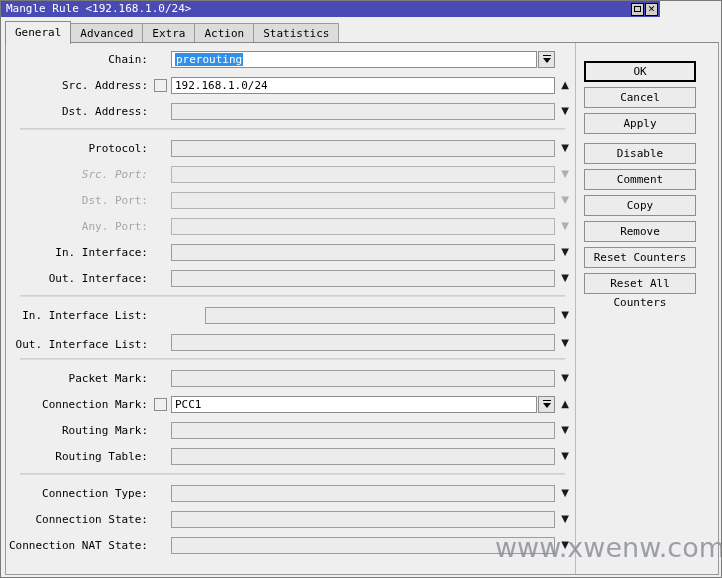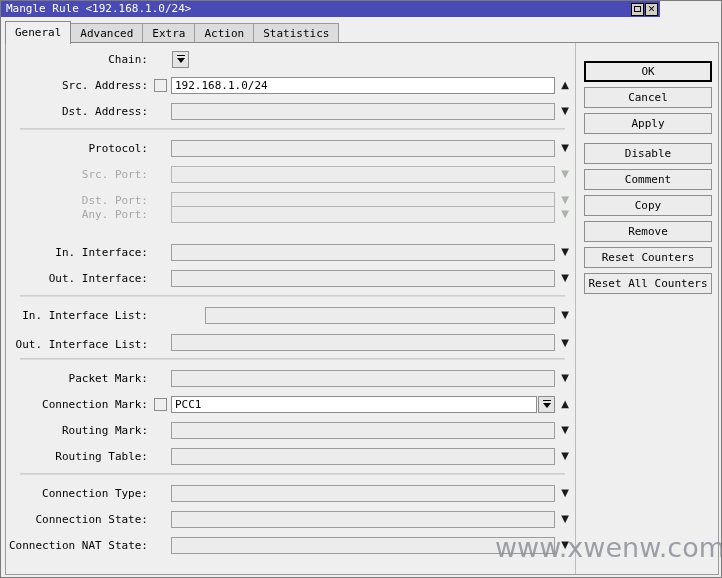--- a/index.html
+++ b/index.html
@@ -251,21 +251,21 @@
 
   
   .btnpanel {
     position: absolute;
     left: 578px;
     top: 18px;
     width: 130px;
   }
   .btn {
     display: block;
-    width: 128px;
+    width: 112px;
     height: 21px;
     margin-bottom: 5px;
     background: #ececec;
     border: 1px solid #8e8e8e;
     box-sizing: border-box;
     font-family: "DejaVu Sans Mono", monospace;
     font-size: 11px;
     color: #000;
     line-height: 19px;
     text-align: center;
@@ -342,20 +342,23 @@
     <div class="vsep"></div>
     <div class="form" id="form-rows">
         <div class="hsep" style="top: 85px;"></div>
         <div class="hsep" style="top: 252px;"></div>
         <div class="hsep" style="top: 315px;"></div>
         <div class="hsep" style="top: 430px;"></div>
         <div class="row" style="top: 6px;">
           <div class="lbl">Chain:</div>
           <div class="fieldwrap">
             <div style="width: 17px; flex: 0 0 auto;"></div>
+            <div class="field editable">
+              <span class="sel">prerouting</span>
+            </div>
             <div class="ddbox">
               <span class="bar"></span>
               <span class="tri"></span>
             </div>
             <div class="arrow"></div>
           </div>
         </div>
         <div class="row" style="top: 32px;">
           <div class="lbl">Src. Address:</div>
           <div class="fieldwrap">
@@ -379,41 +382,41 @@
         <div class="row" style="top: 95px;">
           <div class="lbl">Protocol:</div>
           <div class="fieldwrap">
             <div style="width: 17px; flex: 0 0 auto;"></div>
             <div class="field">
               <span></span>
             </div>
             <div class="arrow">▼</div>
           </div>
         </div>
-        <div class="row" style="top: 121px;">
+        <div class="row" style="top: 121px; font-style: italic;">
           <div class="lbl dim">Src. Port:</div>
           <div class="fieldwrap">
             <div style="width: 17px; flex: 0 0 auto;"></div>
             <div class="field disabled">
               <span></span>
             </div>
             <div class="arrow dim">▼</div>
           </div>
         </div>
         <div class="row" style="top: 147px;">
           <div class="lbl dim">Dst. Port:</div>
           <div class="fieldwrap">
             <div style="width: 17px; flex: 0 0 auto;"></div>
             <div class="field disabled">
               <span></span>
             </div>
             <div class="arrow dim">▼</div>
           </div>
         </div>
-        <div class="row" style="top: 161px;">
+        <div class="row" style="top: 173px;">
           <div class="lbl dim">Any. Port:</div>
           <div class="fieldwrap">
             <div style="width: 17px; flex: 0 0 auto;"></div>
             <div class="field disabled">
               <span></span>
             </div>
             <div class="arrow dim">▼</div>
           </div>
         </div>
         <div class="row" style="top: 199px;">

